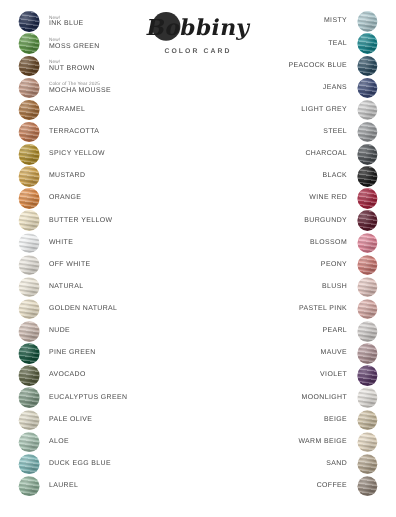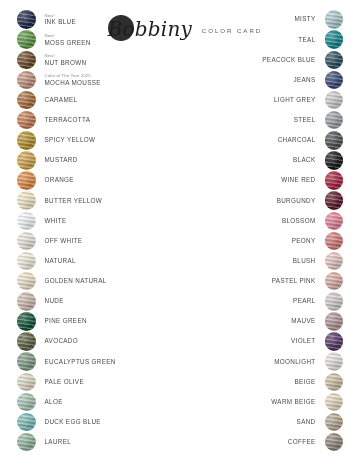--- a/index.html
+++ b/index.html
@@ -9,21 +9,21 @@
     font-family:"Liberation Sans", sans-serif;
     overflow:hidden;
     position:relative;
   }
   .card{position:relative;width:360px;height:470px;}
 
   
   .logo{
     position:absolute;left:0;right:0;top:8px;
     height:44px;
-    display:flex;flex-direction:row;align-items:center;justify-content:center;
+    display:flex;flex-direction:column;align-items:center;justify-content:center;font-weight:bold;
   }
   .logo-mark{position:relative;width:104px;height:32px;}
   .logo-circle{
     position:absolute;left:10px;top:1px;width:26px;height:26px;
     border-radius:50%;background:#2f2f2f;
   }
   .logo-word{
     position:absolute;left:0;top:0;width:104px;height:30px;
     font-family:"DejaVu Serif", serif;
     font-style:italic;font-size:20px;letter-spacing:.2px;

